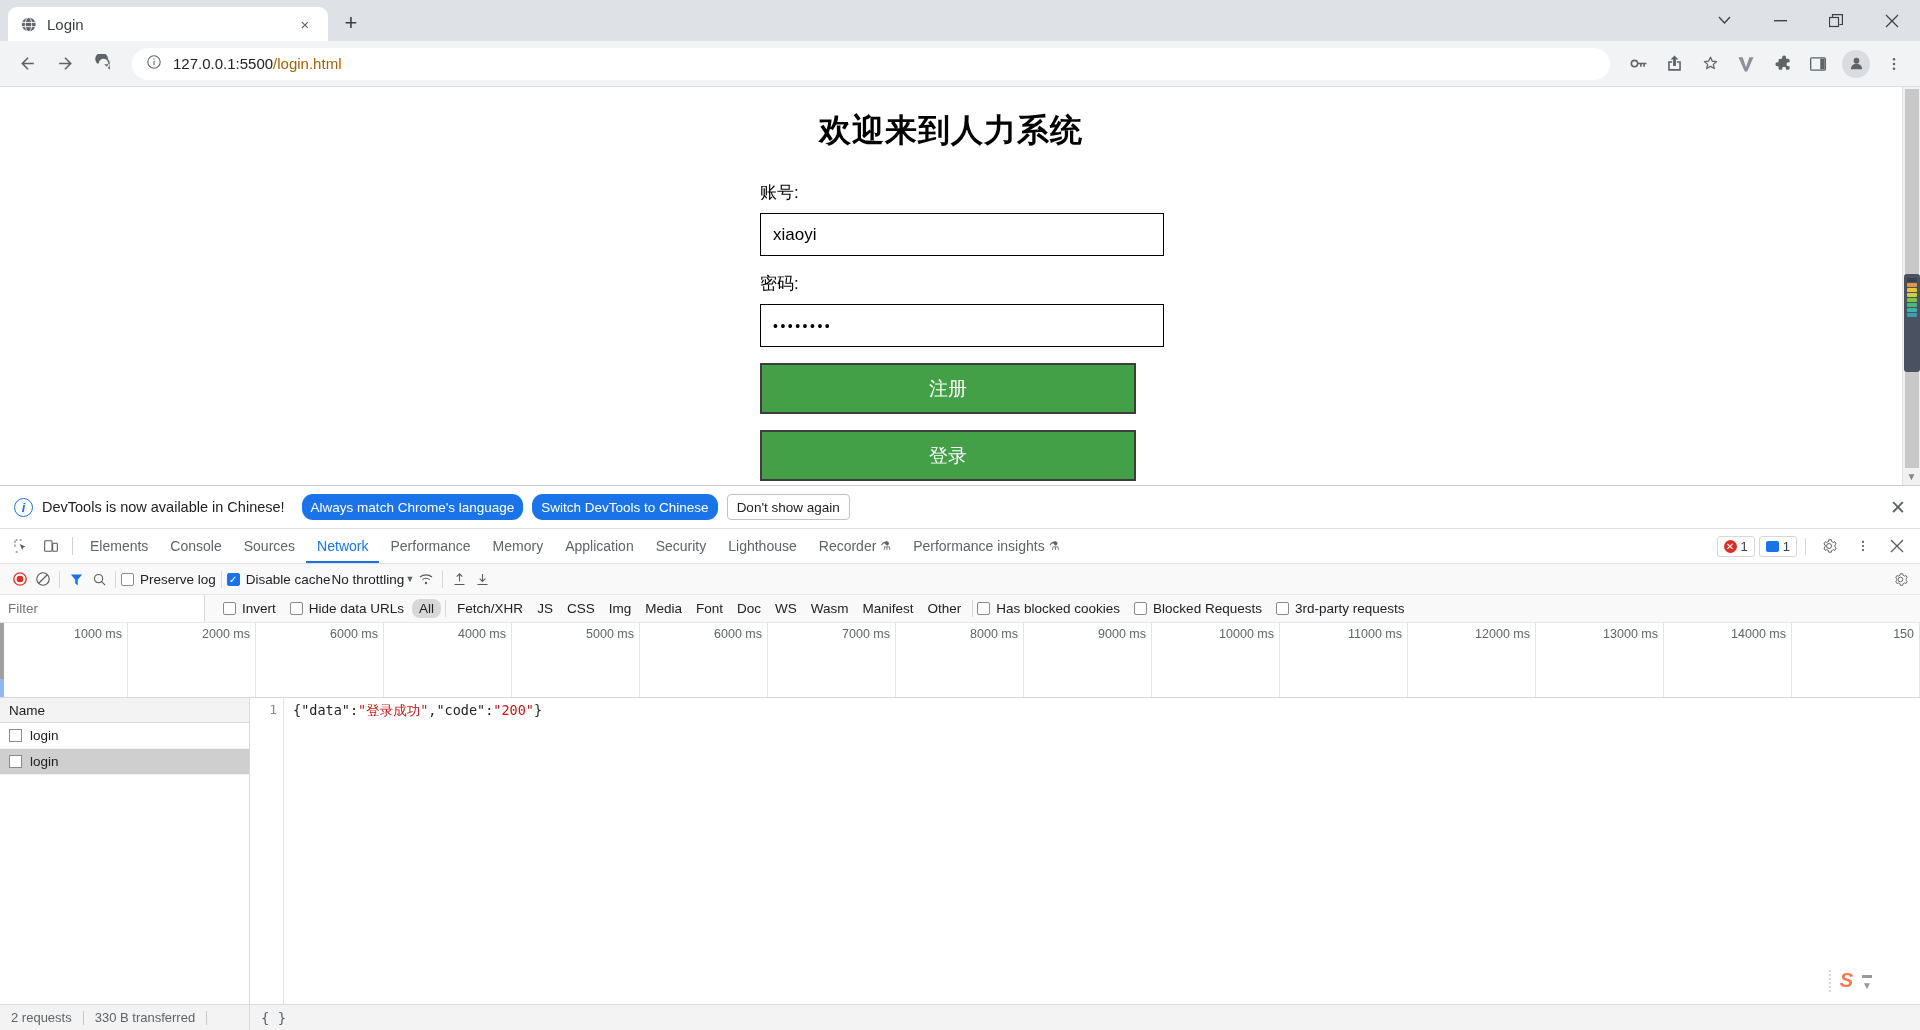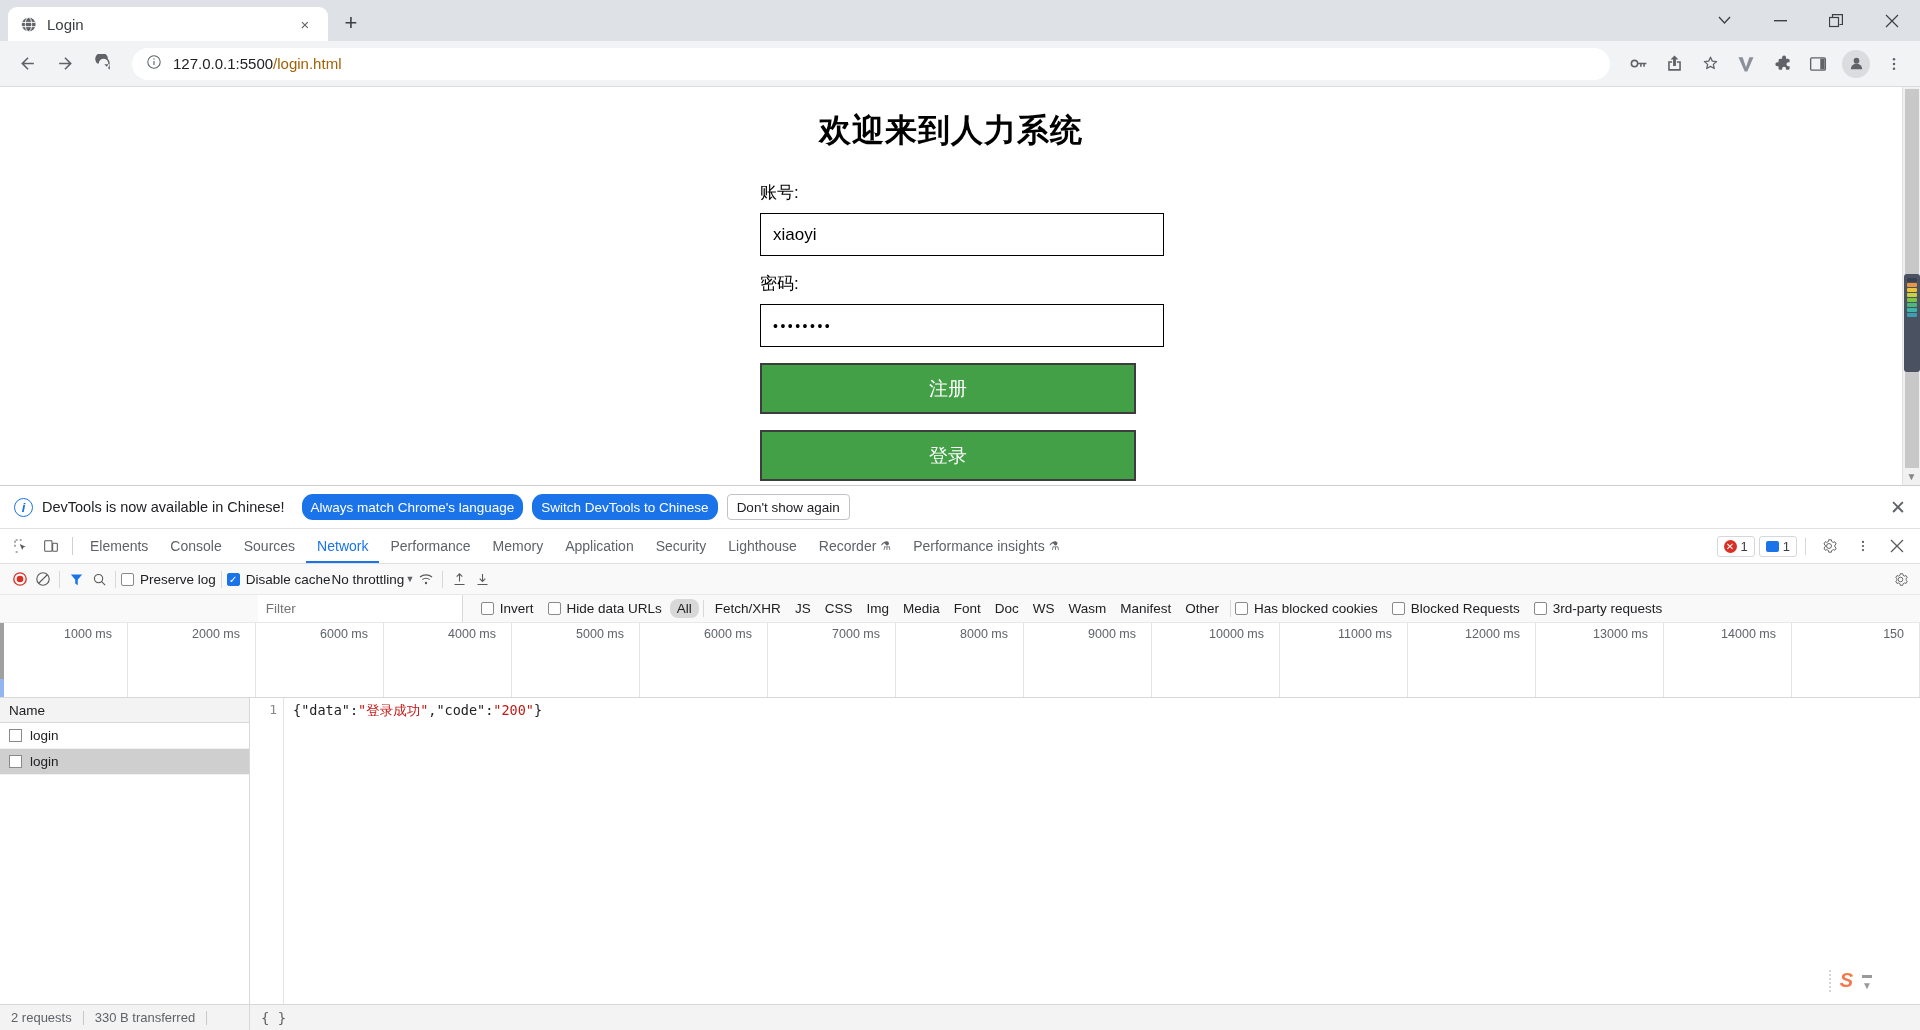--- a/index.html
+++ b/index.html
@@ -163,38 +163,38 @@
   .cbox.checked {
     background: #1a73e8; border-color: #1a73e8; color: #fff; font-size: 10px;
     display: flex; align-items: center; justify-content: center;
   }
   .throttle { font-size: 13.5px; color: #202124; }
   .caret { font-size: 9px; color: #5f6368; }
   .vsep { width: 1px; height: 17px; background: #d8d8d8; margin: 0 4px; }
 
   .filter-row {
     height: 28px; display: flex; align-items: center; gap: 0;
-    border-bottom: 1px solid #e8e8e8; background: #f9f9f9; justify-content: center;
+    border-bottom: 1px solid #e8e8e8; background: #f9f9f9;
   }
   .filter-input {
     width: 205px; height: 27px; border: none; border-right: 1px solid #d8d8d8;
     background: #fff; font-size: 13.5px; color: #202124; padding: 0 8px;
     font-family: "Liberation Sans", sans-serif;
   }
   .filter-input::placeholder { color: #757575; }
   .ftype { font-size: 13.5px; color: #202124; padding: 2px 7px; border-radius: 8px; cursor: pointer; }
   .ftype.active { background: #d8d8d8; }
 
   .timeline {
     height: 75px; border-bottom: 1px solid #d8d8d8; position: relative;
     background: #fff; overflow: hidden;
   }
   .tl-tick {
     position: absolute; top: 0; height: 75px; border-right: 1px solid #e4e4e4;
-    font-size: 12.5px; color: #5f6368; text-align: right; padding-right: 15px; padding-top: 4px;
+    font-size: 12.5px; color: #5f6368; text-align: right; padding-right: 5px; padding-top: 4px;
     box-sizing: border-box;
   }
   .tl-left-bar { position: absolute; left: 0; top: 0; width: 4px; height: 75px; background: #a0a0a0; }
   .tl-blue { position: absolute; left: 0; bottom: 0; width: 4px; height: 18px; background: #92b6f0; }
 
   .dt-split { flex: 1; display: flex; min-height: 0; }
   .req-list { width: 250px; border-right: 1px solid #d8d8d8; display: flex; flex-direction: column; background: #fff; }
   .req-head {
     height: 25px; display: flex; align-items: center; padding: 0 9px;
     font-size: 13.5px; color: #202124; background: #f3f3f3; border-bottom: 1px solid #d8d8d8;

